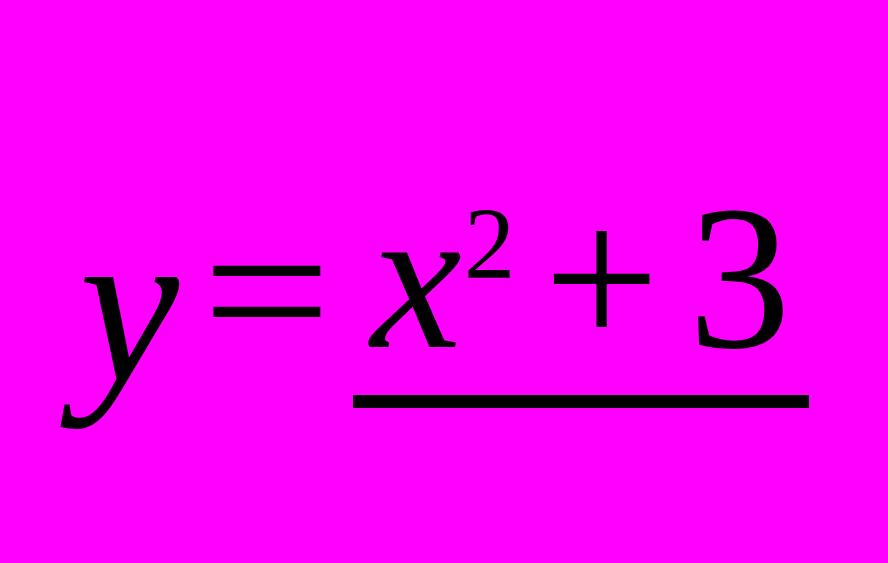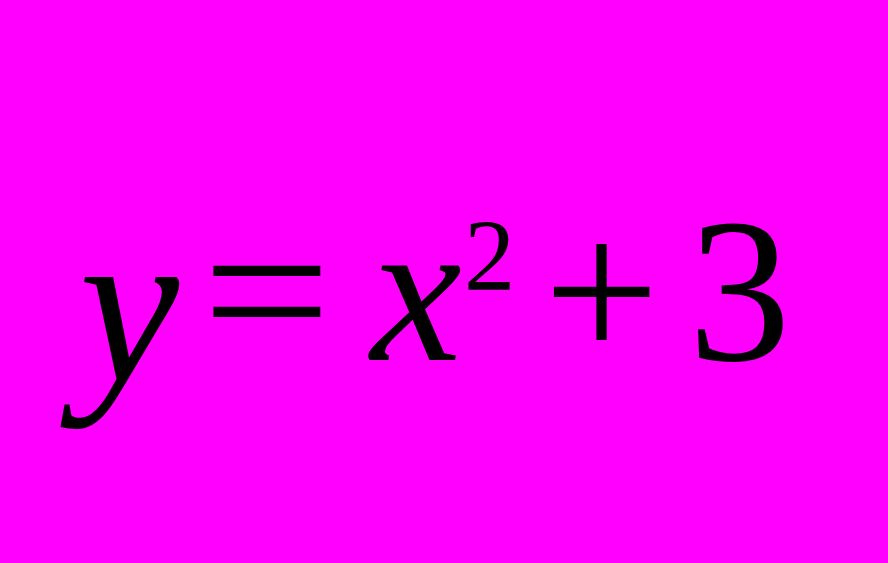--- a/index.html
+++ b/index.html
@@ -37,20 +37,21 @@
   .equals {
     font-size: 205px;
     line-height: 1;
     margin: 0 28px 0 30px;
     transform: scaleX(1.12);
     font-weight: 500;
   }
 
   .fraction {
     display: flex;
+    flex-direction: column;
     align-items: flex-start;
   }
 
   .num, .den {
     font-size: 205px;
     line-height: 1.08;
     white-space: nowrap;
     padding: 0 18px;
   }
 

